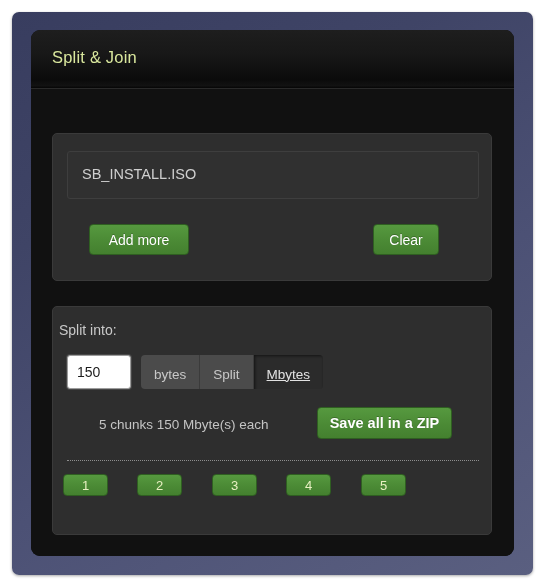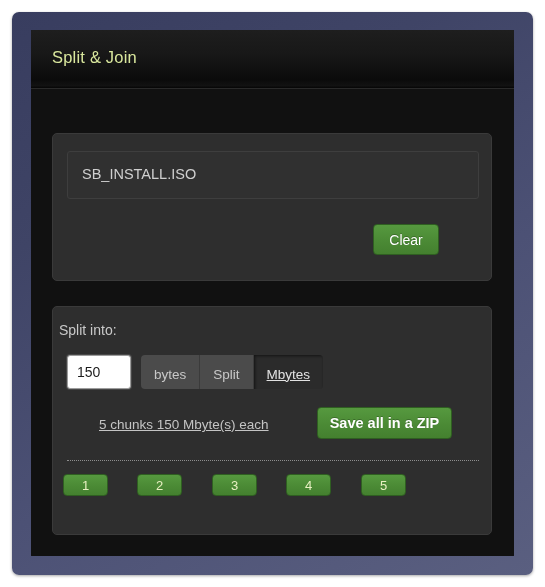--- a/index.html
+++ b/index.html
@@ -30,21 +30,21 @@
 
   
   #window {
     position: absolute;
     left: 19px;
     top: 18px;
     width: 483px;
     height: 526px;
     box-sizing: border-box;
     background: #0c0c0c;
-    border-radius: 1px;
+    border-radius: 9px;
     overflow: hidden;
   }
 
   
   #titlebar {
     position: relative;
     height: 58px;
     background: linear-gradient(180deg, #1e1e1e 0%, #181818 40%, #0b0b0b 86%, #121212 96%, #050505 100%);
     border-bottom: 1px solid #2a2a2a;
   }
@@ -207,21 +207,20 @@
     box-shadow: inset 1px 1px 3px rgba(0,0,0,0.55);
   }
 
   #chunks-summary {
     position: absolute;
     left: 46px;
     top: 110px;
     font-size: 13.5px;
     color: #c4c4c4;
     white-space: nowrap;
-    text-decoration: underline;
   }
 
   #save-zip-btn {
     position: absolute;
     left: 264px;
     top: 100px;
     width: 135px;
     height: 32px;
     font-size: 14.5px;
     font-weight: bold;
@@ -274,20 +273,21 @@
     </div>
 
     <div id="window-body">
 
       <div class="panel" id="files-panel">
 
         <div id="file-list">
           <div class="file-row">SB_INSTALL.ISO</div>
         </div>
 
+        <button class="btn-green" id="add-more-btn">Add more</button>
 
         <button class="btn-green" id="clear-btn">Clear</button>
       </div>
 
       <div class="panel" id="split-panel">
 
         <div id="split-label">Split into:</div>
 
         <input id="size-input" type="text" value="150" style="">
 

